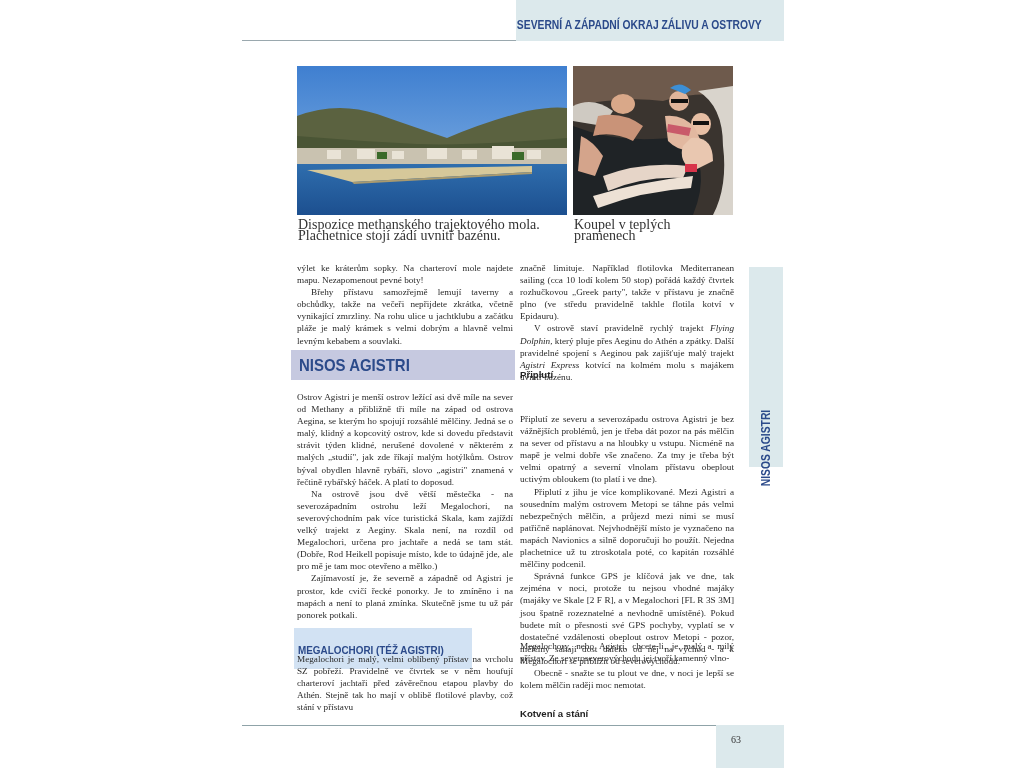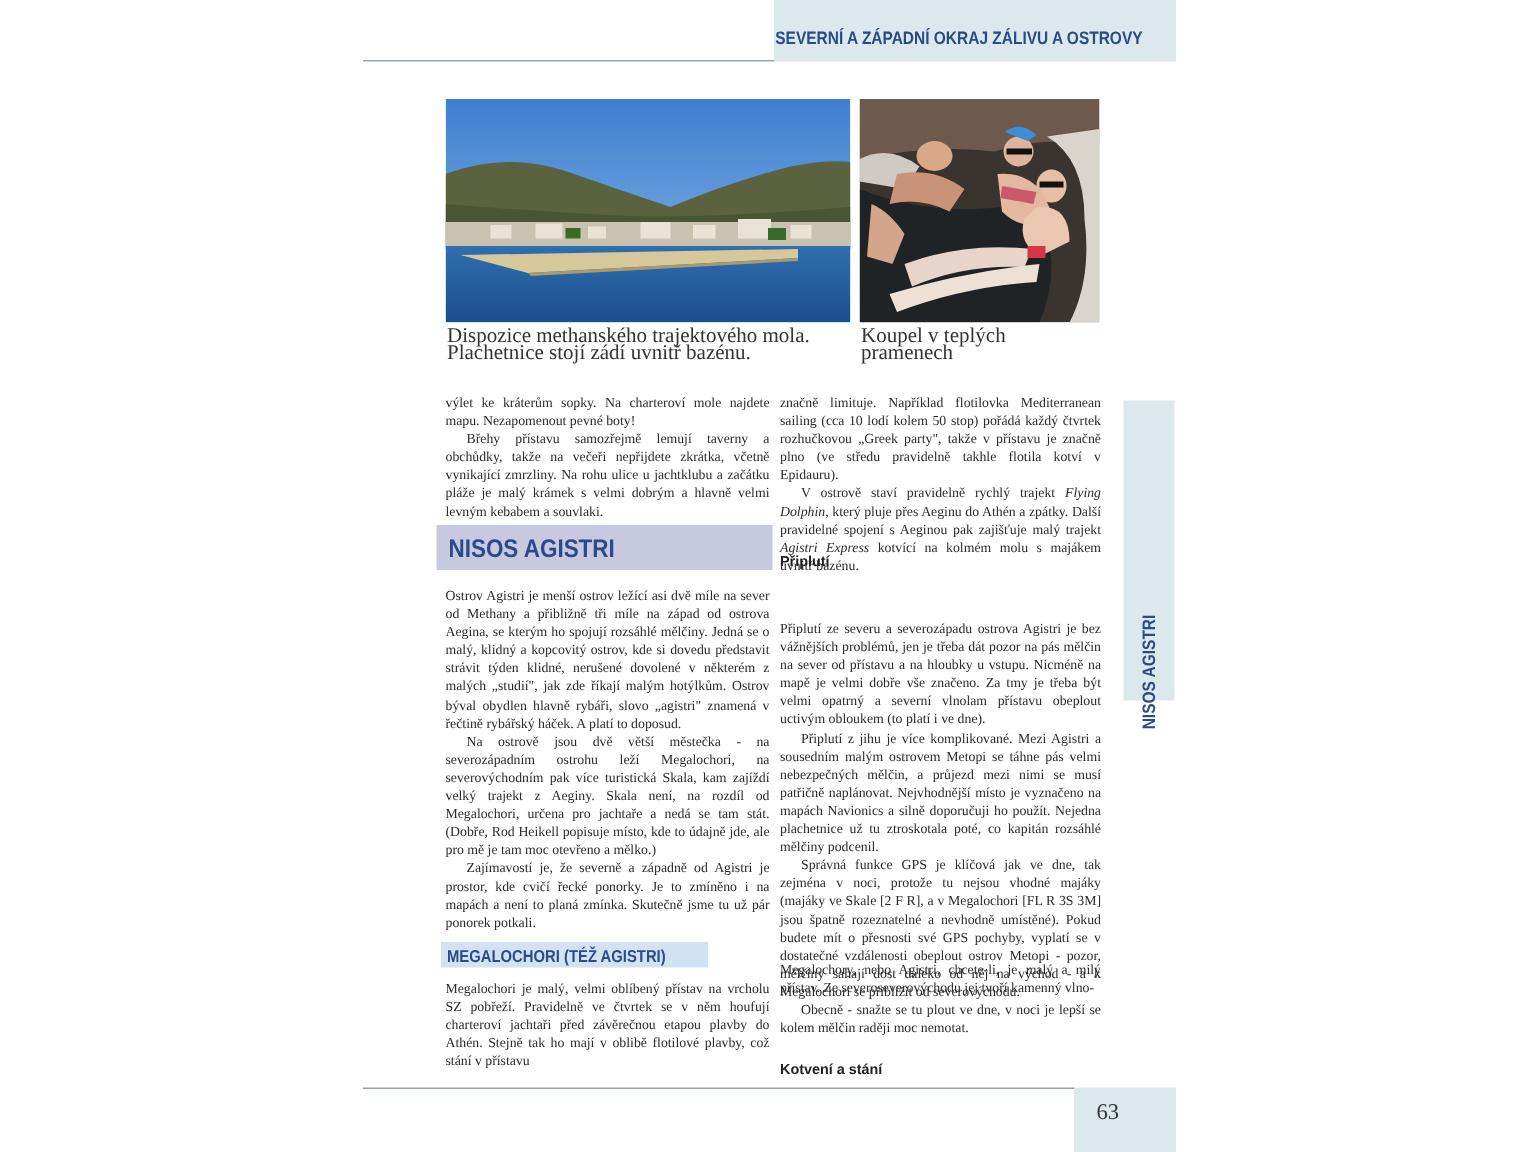--- a/index.html
+++ b/index.html
@@ -64,37 +64,37 @@
     background: #c6c9e0;
   }
   .section-banner .txt {
     position: absolute; left: 8px; top: 6px;
     font-family: "Liberation Sans", "DejaVu Sans", sans-serif;
     font-weight: bold; font-size: 17px; color: #2b4a8a;
     transform: scaleX(0.88); transform-origin: left center; white-space: nowrap;
   }
   .sub-banner {
     position: absolute; left: 294px; top: 628px; height: 17px;
-    background: #d2e2f3; padding: 0 4px;
+    background: #d2e2f3; padding: 12px 4px;
   }
   .sub-banner .txt {
     display: inline-block;
     font-family: "Liberation Sans", "DejaVu Sans", sans-serif;
     font-weight: bold; font-size: 11.5px; line-height: 17px; color: #2b4a8a;
     transform: scaleX(0.86); transform-origin: left center; white-space: nowrap;
   }
   .subhead {
     position: absolute; font-family: "Liberation Sans", "DejaVu Sans", sans-serif;
     font-weight: bold; font-size: 9.6px; color: #222;
   }
 
   
   .footer-rule { position: absolute; left: 242px; top: 725px; width: 474px; height: 1px; background: #8fa3a8; }
   .footer-tab { position: absolute; left: 716px; top: 725px; width: 68px; height: 43px; background: #dce9ec; }
-  .page-number { position: absolute; left: 731px; top: 734px; font-size: 15px; color: #333; }
+  .page-number { position: absolute; left: 731px; top: 734px; font-size: 10px; color: #333; }
 </style>
 </head>
 <body>
 
 <div class="page">
 
   <div class="header-rule"></div>
   <div class="header-tab">
     <div class="header-title">SEVERNÍ A ZÁPADNÍ OKRAJ ZÁLIVU A OSTROVY</div>
   </div>

